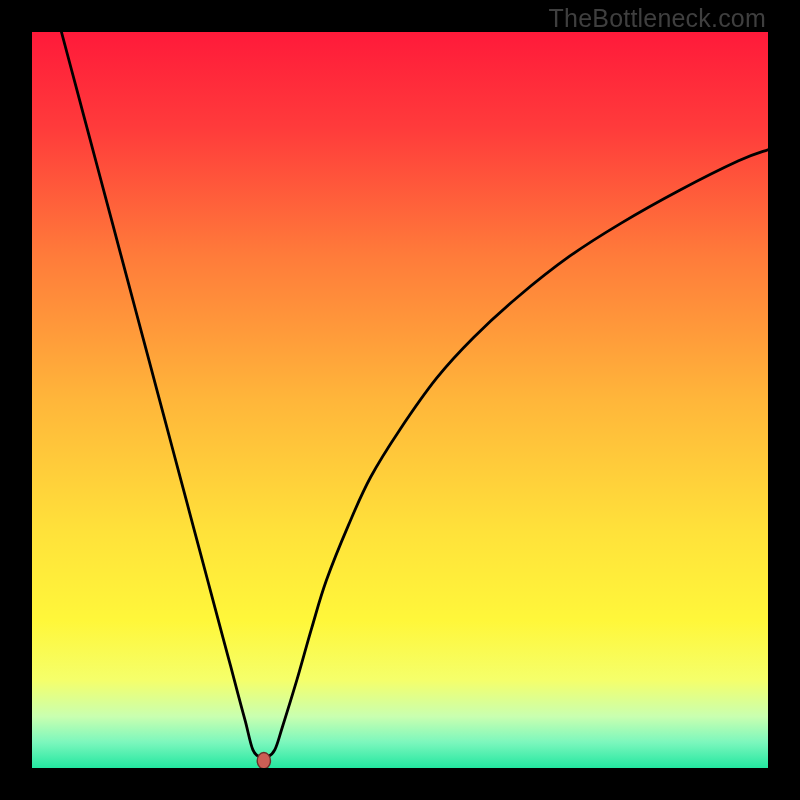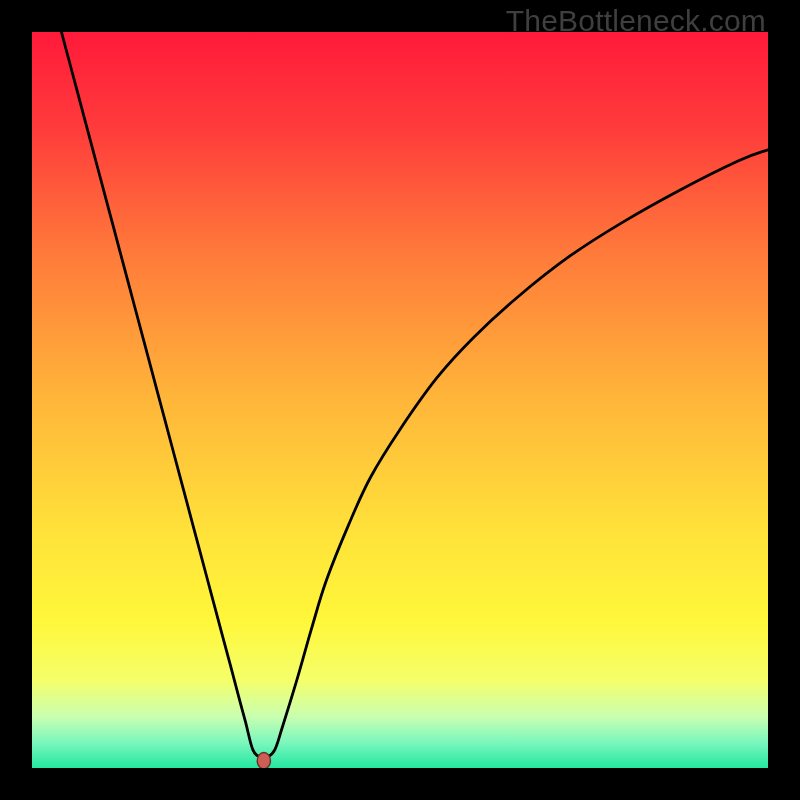--- a/index.html
+++ b/index.html
@@ -24,21 +24,21 @@
     left: 0;
     top: 0;
     width: 736px;
     height: 736px;
   }
   .watermark {
     position: absolute;
     top: 4px;
     right: 34px;
     color: #3f3f3f;
-    font-size: 30px;
+    font-size: 25px;
     font-weight: 500;
     letter-spacing: 0.2px;
     user-select: none;
   }
   svg { display: block; }
 </style>
 </head>
 <body>
 
 <div class="frame">

